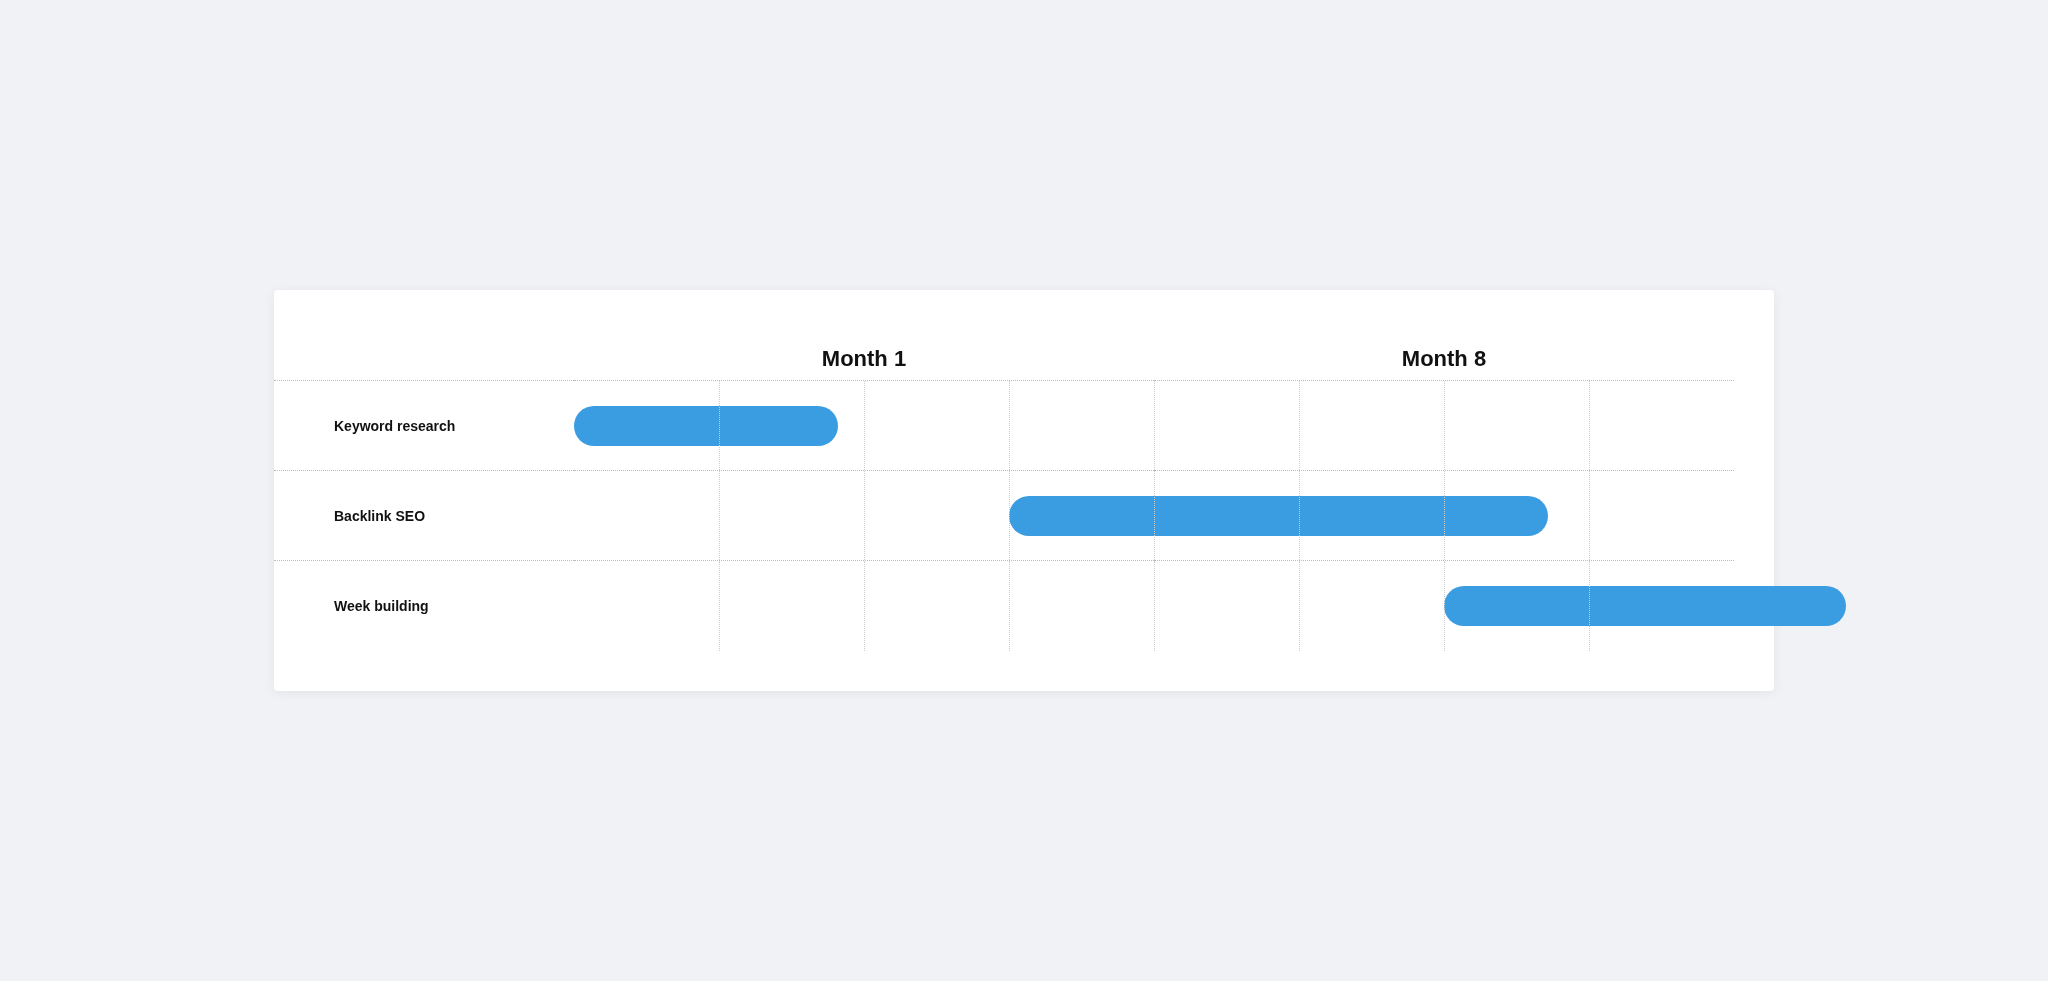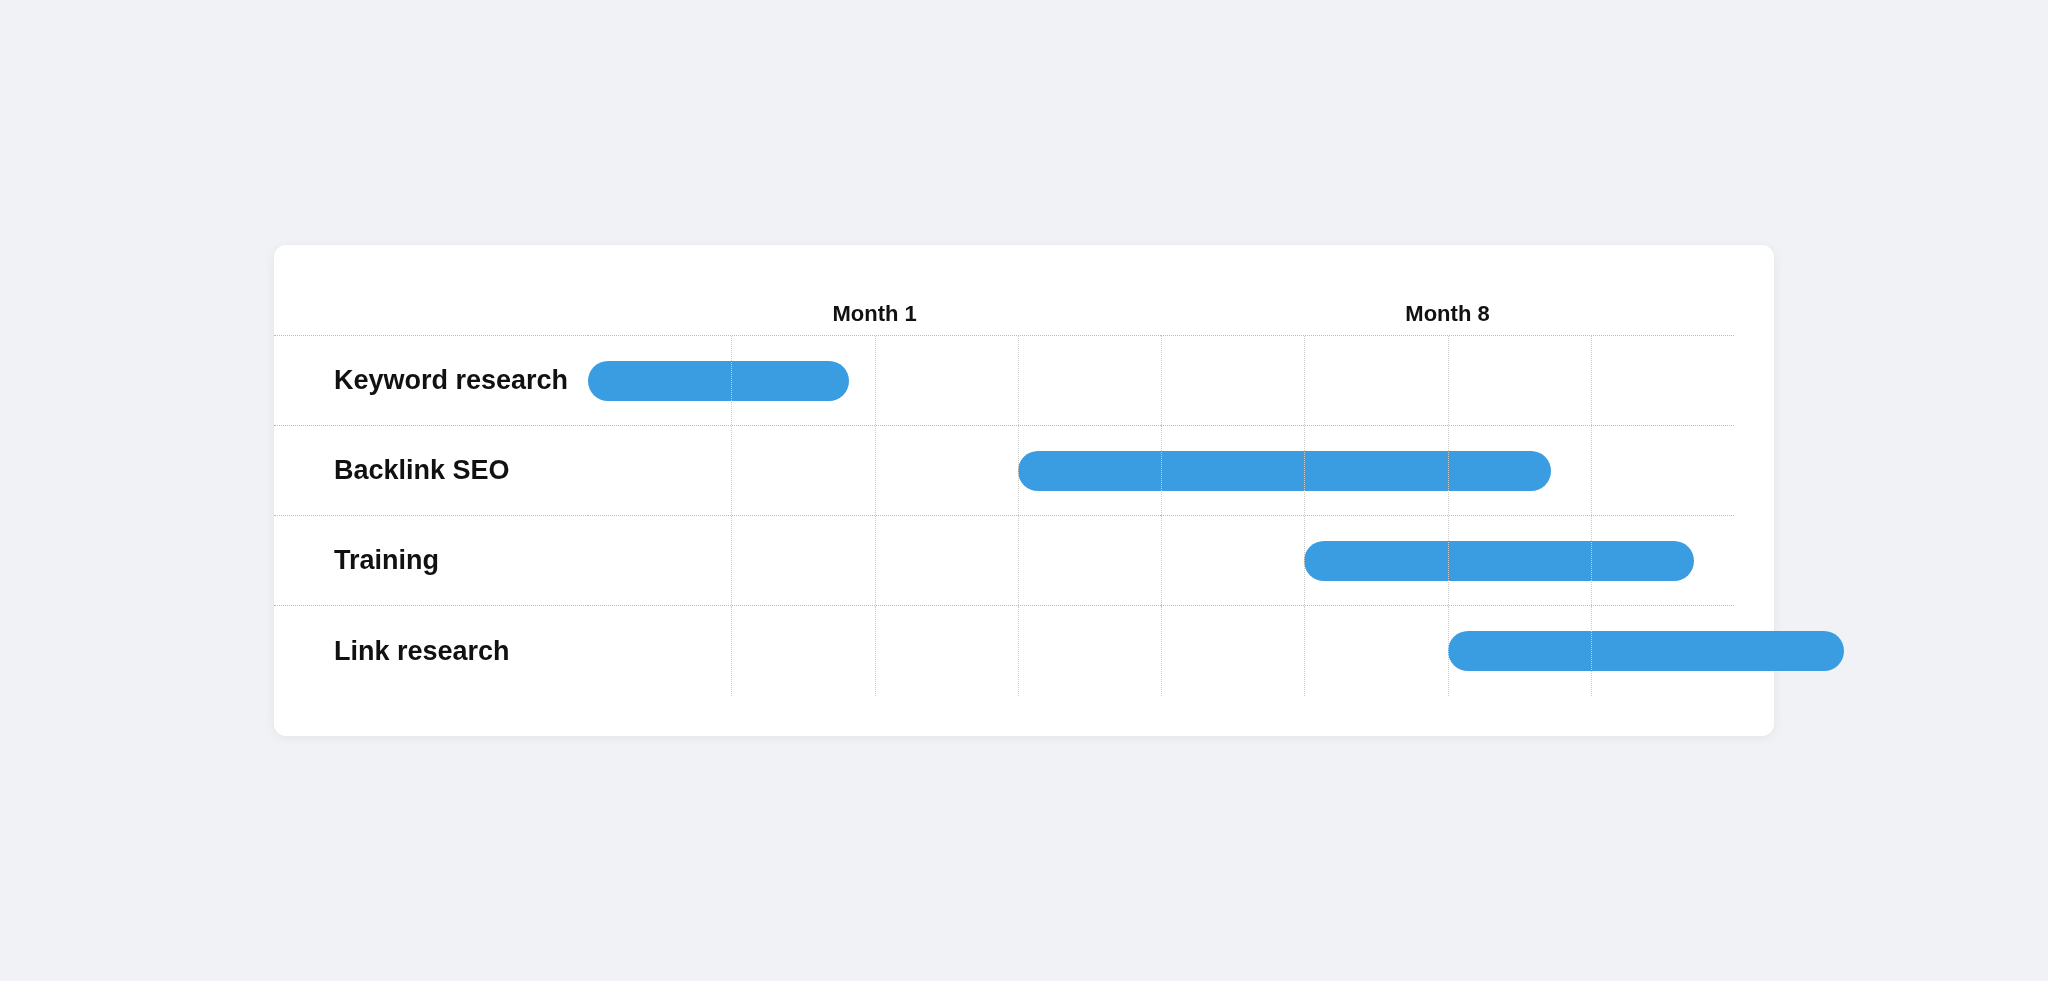--- a/index.html
+++ b/index.html
@@ -13,21 +13,21 @@
       font-family: -apple-system, BlinkMacSystemFont, 'Segoe UI', Helvetica, Arial, sans-serif;
       display: flex;
       align-items: center;
       justify-content: center;
       min-height: 100vh;
       padding: 40px;
     }
 
     .chart-container {
       background: #ffffff;
-      border-radius: 12px;
+      border-radius: 4px;
       padding: 40px 40px 40px 0;
       width: 100%;
       max-width: 1500px;
       box-shadow: 0 2px 12px rgba(0,0,0,0.06);
     }
 
     .gantt-table {
       width: 100%;
       border-collapse: collapse;
     }
@@ -42,21 +42,21 @@
     .task-row:first-of-type td {
       border-top: 1px dotted #bbb;
     }
 
     .label-col {
       width: 300px;
       padding-left: 60px;
       padding-right: 20px;
       text-align: left;
       font-weight: 700;
-      font-size: 27px;
+      font-size: 14px;
       color: #111;
       white-space: nowrap;
       vertical-align: middle;
     }
 
     .week-col {
       width: calc((100% - 300px) / 8);
       min-width: 130px;
       position: relative;
       vertical-align: middle;
@@ -128,35 +128,21 @@
             <div style="position: absolute; top: 0px; bottom: 0px; left: 12.5%; width: 1px; border-left: 1px dotted rgb(204, 204, 204);"></div>
             <div style="position: absolute; top: 0px; bottom: 0px; left: 25%; width: 1px; border-left: 1px dotted rgb(204, 204, 204);"></div>
             <div style="position: absolute; top: 0px; bottom: 0px; left: 37.5%; width: 1px; border-left: 1px dotted rgb(204, 204, 204);"></div>
             <div style="position: absolute; top: 0px; bottom: 0px; left: 50%; width: 1px; border-left: 1px dotted rgb(204, 204, 204);"></div>
             <div style="position: absolute; top: 0px; bottom: 0px; left: 62.5%; width: 1px; border-left: 1px dotted rgb(204, 204, 204);"></div>
             <div style="position: absolute; top: 0px; bottom: 0px; left: 75%; width: 1px; border-left: 1px dotted rgb(204, 204, 204);"></div>
             <div style="position: absolute; top: 0px; bottom: 0px; left: 87.5%; width: 1px; border-left: 1px dotted rgb(204, 204, 204);"></div>
           </td>
         </tr>
         <tr class="task-row">
-          <td class="label-col">Training</td>
-          <td colspan="8" style="position: relative; padding: 0px; height: 90px;">
-            <div class="gantt-bar" style="left: 62.5%; width: 34%; background-color: rgb(59, 157, 225);"></div>
-            <div style="position: absolute; top: 0px; bottom: 0px; left: 0%; width: 1px; border-left: none;"></div>
-            <div style="position: absolute; top: 0px; bottom: 0px; left: 12.5%; width: 1px; border-left: 1px dotted rgb(204, 204, 204);"></div>
-            <div style="position: absolute; top: 0px; bottom: 0px; left: 25%; width: 1px; border-left: 1px dotted rgb(204, 204, 204);"></div>
-            <div style="position: absolute; top: 0px; bottom: 0px; left: 37.5%; width: 1px; border-left: 1px dotted rgb(204, 204, 204);"></div>
-            <div style="position: absolute; top: 0px; bottom: 0px; left: 50%; width: 1px; border-left: 1px dotted rgb(204, 204, 204);"></div>
-            <div style="position: absolute; top: 0px; bottom: 0px; left: 62.5%; width: 1px; border-left: 1px dotted rgb(204, 204, 204);"></div>
-            <div style="position: absolute; top: 0px; bottom: 0px; left: 75%; width: 1px; border-left: 1px dotted rgb(204, 204, 204);"></div>
-            <div style="position: absolute; top: 0px; bottom: 0px; left: 87.5%; width: 1px; border-left: 1px dotted rgb(204, 204, 204);"></div>
-          </td>
-        </tr>
-        <tr class="task-row">
-          <td class="label-col">Link research</td>
+          <td class="label-col">Week building</td>
           <td colspan="8" style="position: relative; padding: 0px; height: 90px;">
             <div class="gantt-bar" style="left: 75%; width: 34.625%; background-color: rgb(59, 157, 225);"></div>
             <div style="position: absolute; top: 0px; bottom: 0px; left: 0%; width: 1px; border-left: none;"></div>
             <div style="position: absolute; top: 0px; bottom: 0px; left: 12.5%; width: 1px; border-left: 1px dotted rgb(204, 204, 204);"></div>
             <div style="position: absolute; top: 0px; bottom: 0px; left: 25%; width: 1px; border-left: 1px dotted rgb(204, 204, 204);"></div>
             <div style="position: absolute; top: 0px; bottom: 0px; left: 37.5%; width: 1px; border-left: 1px dotted rgb(204, 204, 204);"></div>
             <div style="position: absolute; top: 0px; bottom: 0px; left: 50%; width: 1px; border-left: 1px dotted rgb(204, 204, 204);"></div>
             <div style="position: absolute; top: 0px; bottom: 0px; left: 62.5%; width: 1px; border-left: 1px dotted rgb(204, 204, 204);"></div>
             <div style="position: absolute; top: 0px; bottom: 0px; left: 75%; width: 1px; border-left: 1px dotted rgb(204, 204, 204);"></div>
             <div style="position: absolute; top: 0px; bottom: 0px; left: 87.5%; width: 1px; border-left: 1px dotted rgb(204, 204, 204);"></div>

